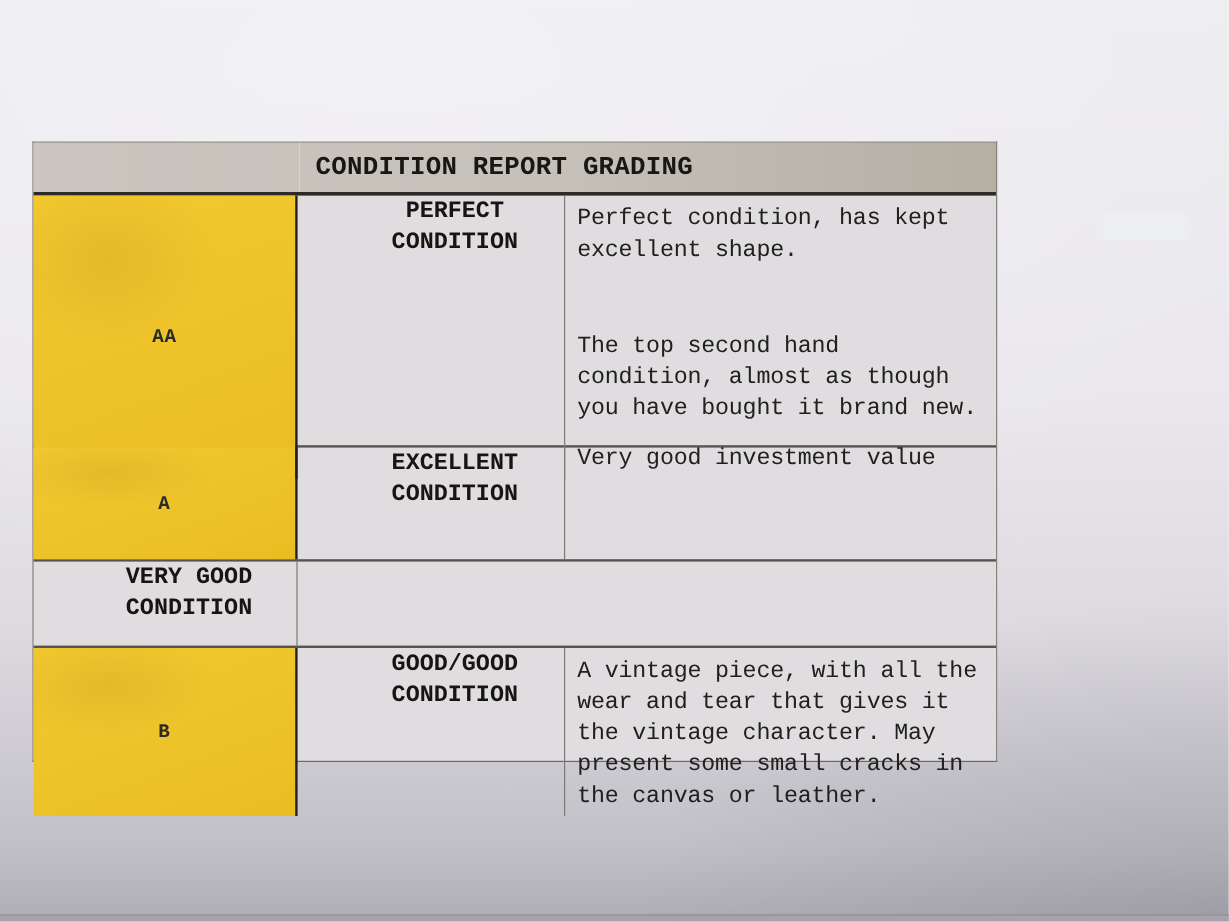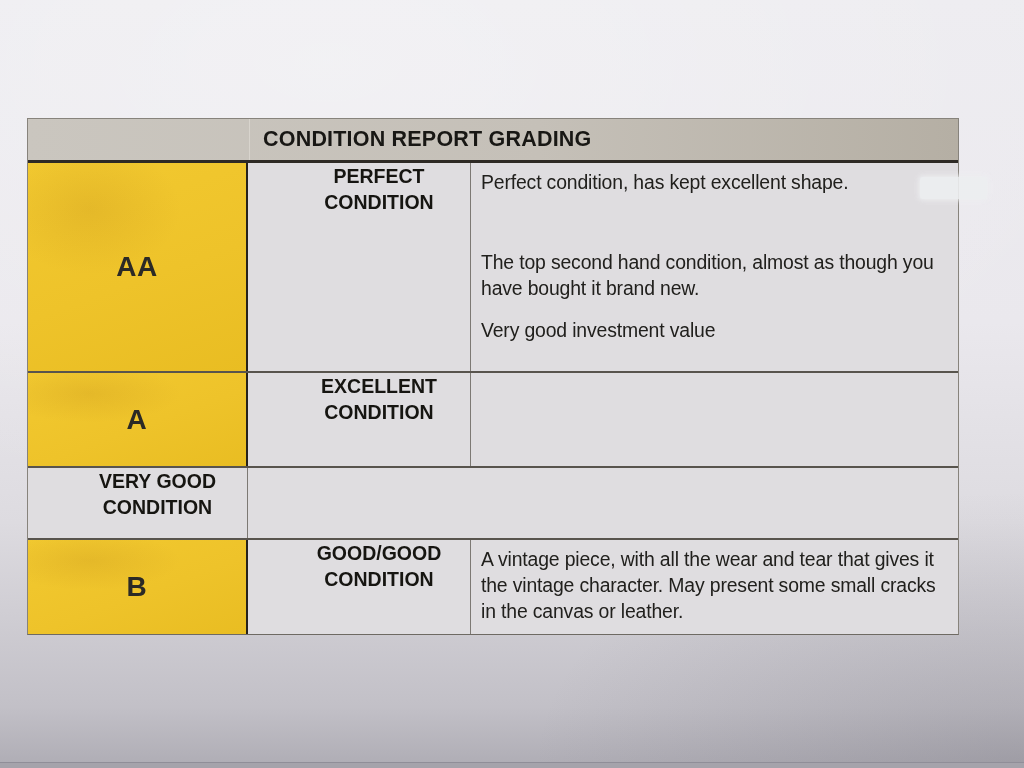--- a/index.html
+++ b/index.html
@@ -28,25 +28,26 @@
     height: 5px;
     background: #a5a3ab;
     border-top: 1px solid #908e98;
   }
 
   
   .grade-table {
     position: absolute;
     left: 27px;
     top: 118px;
-    width: 932px;
+    width: 804px;
     border: 1px solid #87837c;
     border-bottom-color: #6e6a63;
     background: #dfdde0;
     box-sizing: border-box;
+    font-family: Liberation Mono, monospace;
   }
 
   .thead {
     display: grid;
     grid-template-columns: 222px 1fr;
     height: 41px;
     background: linear-gradient(90deg, #cac6bf 0%, #c5c0b8 55%, #b5afa4 100%);
     border-bottom: 3px solid #2e2a25;
   }
   .th-left {
@@ -80,21 +81,21 @@
     background:
       radial-gradient(60% 45% at 28% 22%, rgba(176,122,20,0.18), rgba(176,122,20,0) 70%),
       linear-gradient(160deg, #f2c930 0%, #eec32a 55%, #e9bd22 100%);
     border-right: 2px solid #26221c;
     display: flex;
     align-items: center;
     justify-content: center;
   }
   .grade-code {
     font-weight: bold;
-    font-size: 28px;
+    font-size: 16px;
     letter-spacing: 0.6px;
     color: #2b2a26;
   }
 
   .c2 {
     border-right: 1px solid #7d7974;
     display: flex;
     align-items: flex-start;
     justify-content: center;
     margin-left: 40px;

